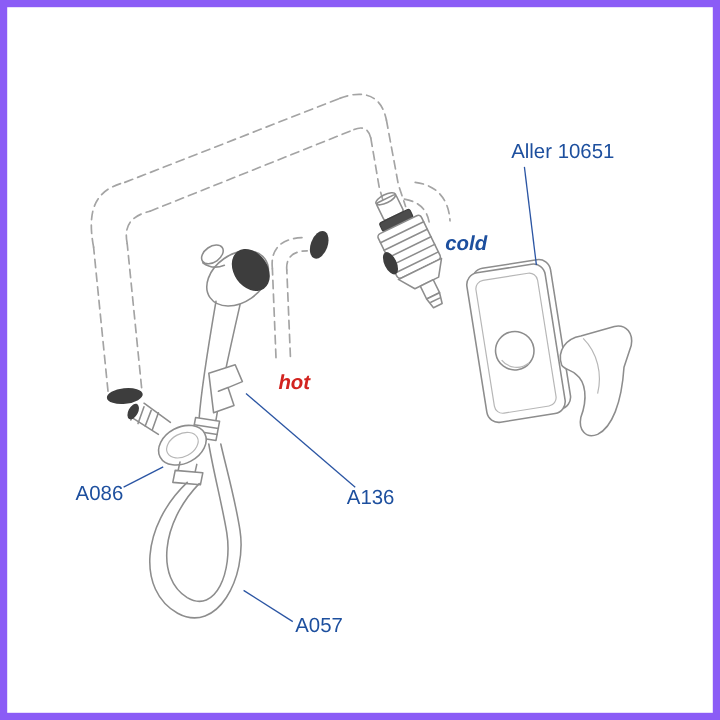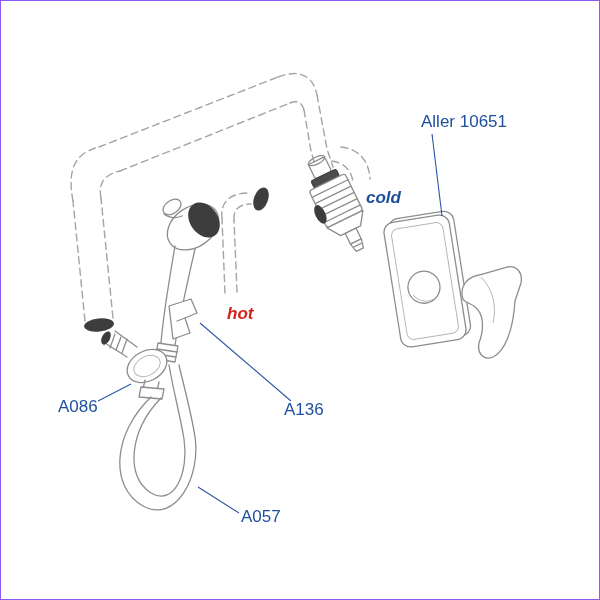--- a/index.html
+++ b/index.html
@@ -1,20 +1,20 @@
 <!DOCTYPE html>
 <html><head>
 <meta charset="utf-8">
 <style>
   html,body{margin:0;padding:0;background:#fff;}
   .stage{
     position:relative;
     width:600px;height:600px;
     background:#ffffff;
-    border:1px solid #8b5cf6;
+    border:6px solid #8b5cf6;
     box-sizing:border-box;
     overflow:hidden;
     font-family:"Liberation Sans",sans-serif;
   }
   svg{position:absolute;left:0;top:0;}
   .pipe{fill:none;stroke:#a4a4a4;stroke-width:1.4;stroke-dasharray:7 4.5;stroke-linecap:round;}
   .solid{fill:#ffffff;stroke:#8d8d8d;stroke-width:1.3;stroke-linejoin:round;}
   .line{fill:none;stroke:#8d8d8d;stroke-width:1.3;stroke-linecap:round;stroke-linejoin:round;}
   .thin{fill:none;stroke:#b7b7b7;stroke-width:1;}
   .dark{fill:#3d3d3d;stroke:none;}

